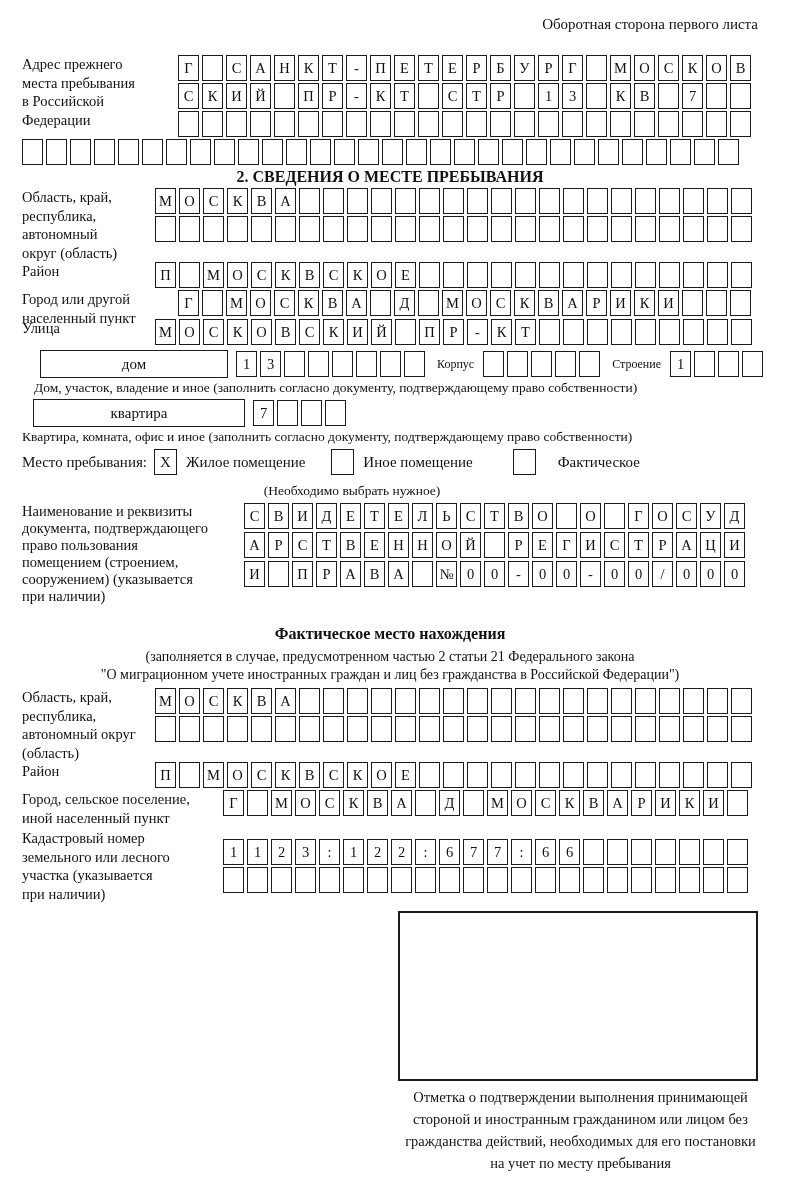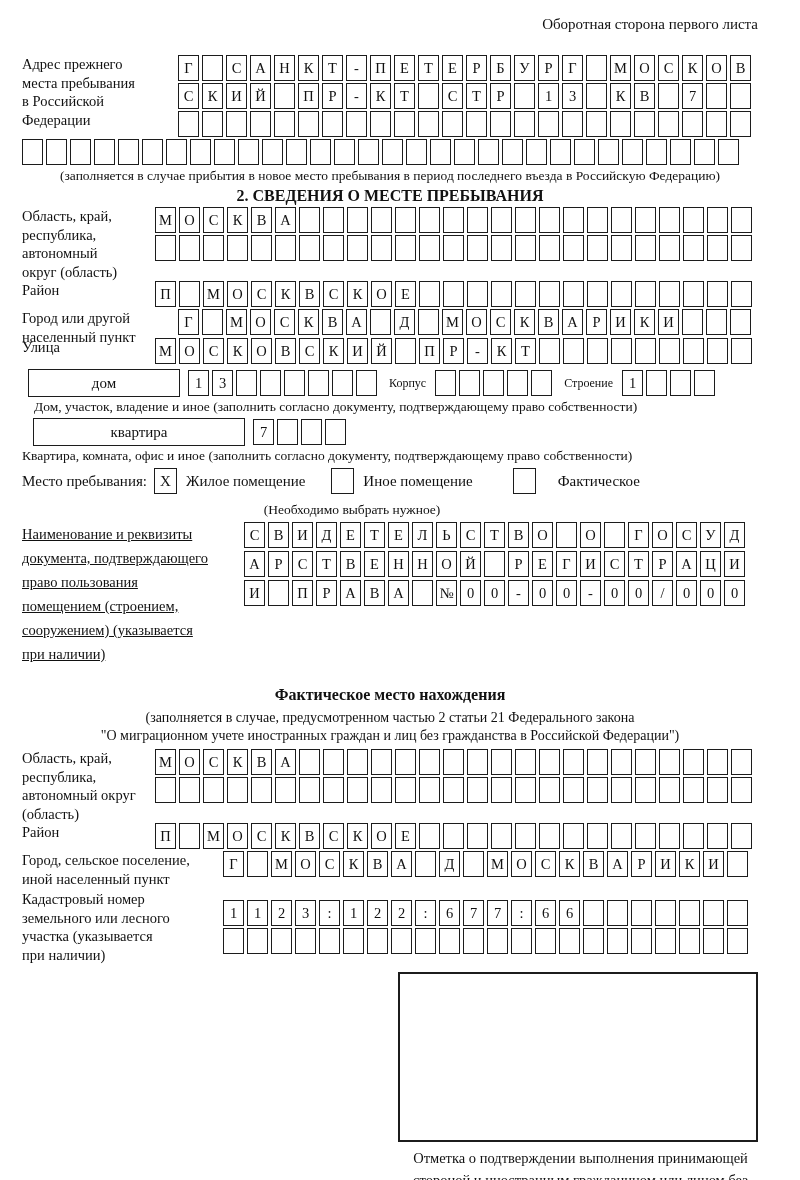--- a/index.html
+++ b/index.html
@@ -8,21 +8,21 @@
     width: 800px; height: 1180px; overflow: hidden;
     font-family: "Liberation Serif", "DejaVu Serif", serif;
     color: #111;
   }
   .page { padding: 16px 42px 0 22px; }
 
   .back-note { text-align: right; font-size: 15px; }
 
   .frow { display: flex; align-items: flex-start; }
   .flabel { flex: none; white-space: pre-line; font-size: 14.5px; line-height: 18.5px; }
-  .flabel.lh17 { line-height: 24px; text-decoration: underline; }
+  .flabel.lh17 { line-height: 17px; }
   .w156 { width: 156px; }
   .w133 { width: 133px; }
   .w222 { width: 222px; }
   .w201 { width: 201px; }
 
   .rows { display: flex; flex-direction: column; gap: 2px; }
   .rows.g3 { gap: 3px; }
   .cellrow { display: flex; }
   .cell {
     flex: none; width: 21px; height: 26px; margin-right: 3px;
@@ -175,21 +175,20 @@
       <span class="cell"></span>
       <span class="cell"></span>
       <span class="cell"></span>
       <span class="cell"></span>
       <span class="cell"></span>
       <span class="cell"></span>
       <span class="cell"></span>
       <span class="cell"></span>
       <span class="cell"></span>
     </div>
-  <div class="note center" style="margin-top:3px">(заполняется в случае прибытия в новое место пребывания в период последнего въезда в Российскую Федерацию)</div>
 
   <div class="heading" style="margin-top:3px">2. СВЕДЕНИЯ О МЕСТЕ ПРЕБЫВАНИЯ</div>
 
   <div class="frow" style="margin-top:2px">
     <div class="flabel w133">Область, край,
 республика,
 автономный
 округ (область)</div>
     <div class="rows">
       <div class="cellrow">
@@ -336,21 +335,21 @@
         <span class="cell"></span>
         <span class="cell"></span>
         <span class="cell"></span>
         <span class="cell"></span>
         <span class="cell"></span>
         <span class="cell"></span>
       </div>
   </div>
 
   <div class="frow" style="margin-top:5px; align-items:center">
-    <div class="wide-box" style="width:152px; margin-left:6px">дом</div>
+    <div class="wide-box" style="width:188px; margin-left:18px">дом</div>
     <div class="cellrow" style="margin-left:8px">
         <span class="cell">1</span>
         <span class="cell">3</span>
         <span class="cell"></span>
         <span class="cell"></span>
         <span class="cell"></span>
         <span class="cell"></span>
         <span class="cell"></span>
         <span class="cell"></span>
       </div>

